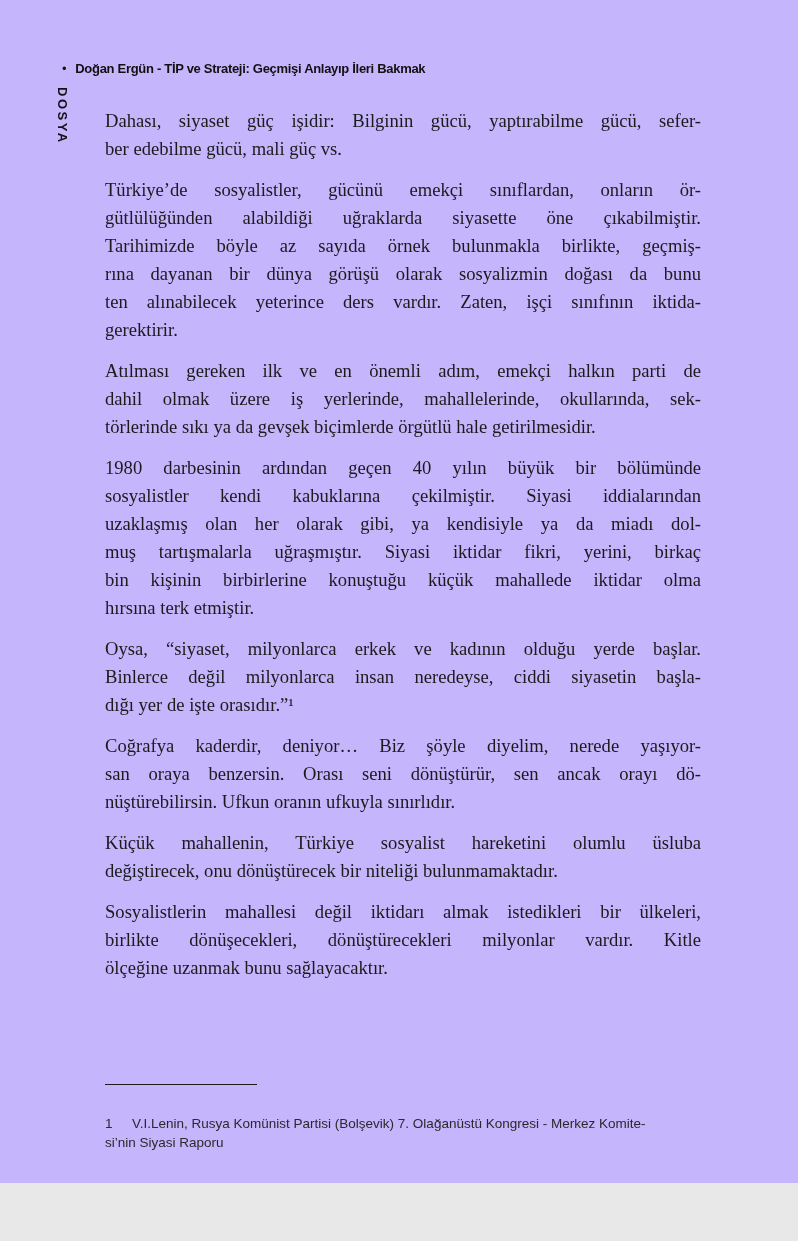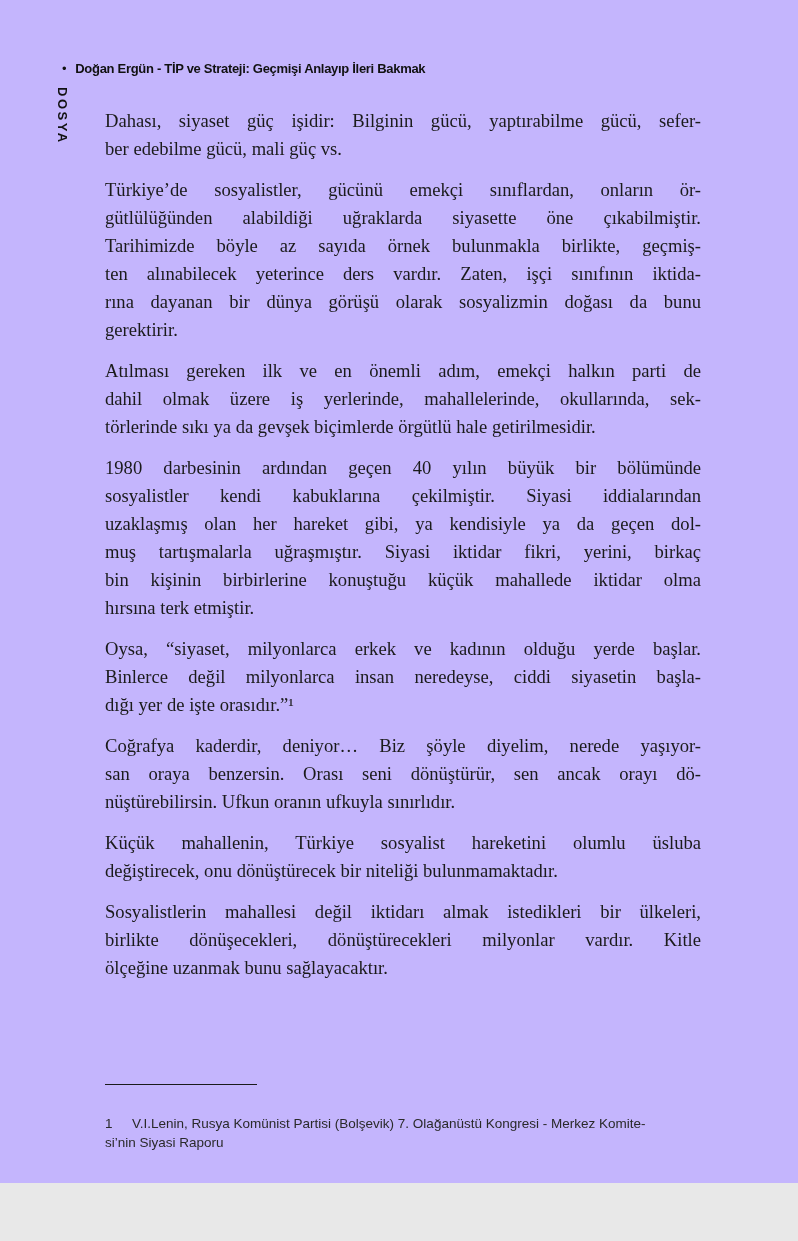--- a/index.html
+++ b/index.html
@@ -102,36 +102,36 @@
 
     <p class="para">
       <span class="line j">Dahası, siyaset güç işidir: Bilginin gücü, yaptırabilme gücü, sefer-</span>
       <span class="line">ber edebilme gücü, mali güç vs.</span>
     </p>
 
     <p class="para">
       <span class="line j">Türkiye’de sosyalistler, gücünü emekçi sınıflardan, onların ör-</span>
       <span class="line j">gütlülüğünden alabildiği uğraklarda siyasette öne çıkabilmiştir.</span>
       <span class="line j">Tarihimizde böyle az sayıda örnek bulunmakla birlikte, geçmiş-</span>
+      <span class="line j">rına dayanan bir dünya görüşü olarak sosyalizmin doğası da bunu</span>
       <span class="line j">ten alınabilecek yeterince ders vardır. Zaten, işçi sınıfının iktida-</span>
-      <span class="line j">rına dayanan bir dünya görüşü olarak sosyalizmin doğası da bunu</span>
       <span class="line">gerektirir.</span>
     </p>
 
     <p class="para">
       <span class="line j">Atılması gereken ilk ve en önemli adım, emekçi halkın parti de</span>
       <span class="line j">dahil olmak üzere iş yerlerinde, mahallelerinde, okullarında, sek-</span>
       <span class="line">törlerinde sıkı ya da gevşek biçimlerde örgütlü hale getirilmesidir.</span>
     </p>
 
 
     <p class="para">
       <span class="line j">1980 darbesinin ardından geçen 40 yılın büyük bir bölümünde</span>
       <span class="line j">sosyalistler kendi kabuklarına çekilmiştir. Siyasi iddialarından</span>
-      <span class="line j">uzaklaşmış olan her hareket gibi, ya kendisiyle ya da geçen dol-</span>
+      <span class="line j">uzaklaşmış olan her olarak gibi, ya kendisiyle ya da miadı dol-</span>
       <span class="line j">muş tartışmalarla uğraşmıştır. Siyasi iktidar fikri, yerini, birkaç</span>
       <span class="line j">bin kişinin birbirlerine konuştuğu küçük mahallede iktidar olma</span>
       <span class="line">hırsına terk etmiştir.</span>
     </p>
 
     <p class="para">
       <span class="line j">Oysa, “siyaset, milyonlarca erkek ve kadının olduğu yerde başlar.</span>
       <span class="line j">Binlerce değil milyonlarca insan neredeyse, ciddi siyasetin başla-</span>
       <span class="line">dığı yer de işte orasıdır.”¹</span>
     </p>

